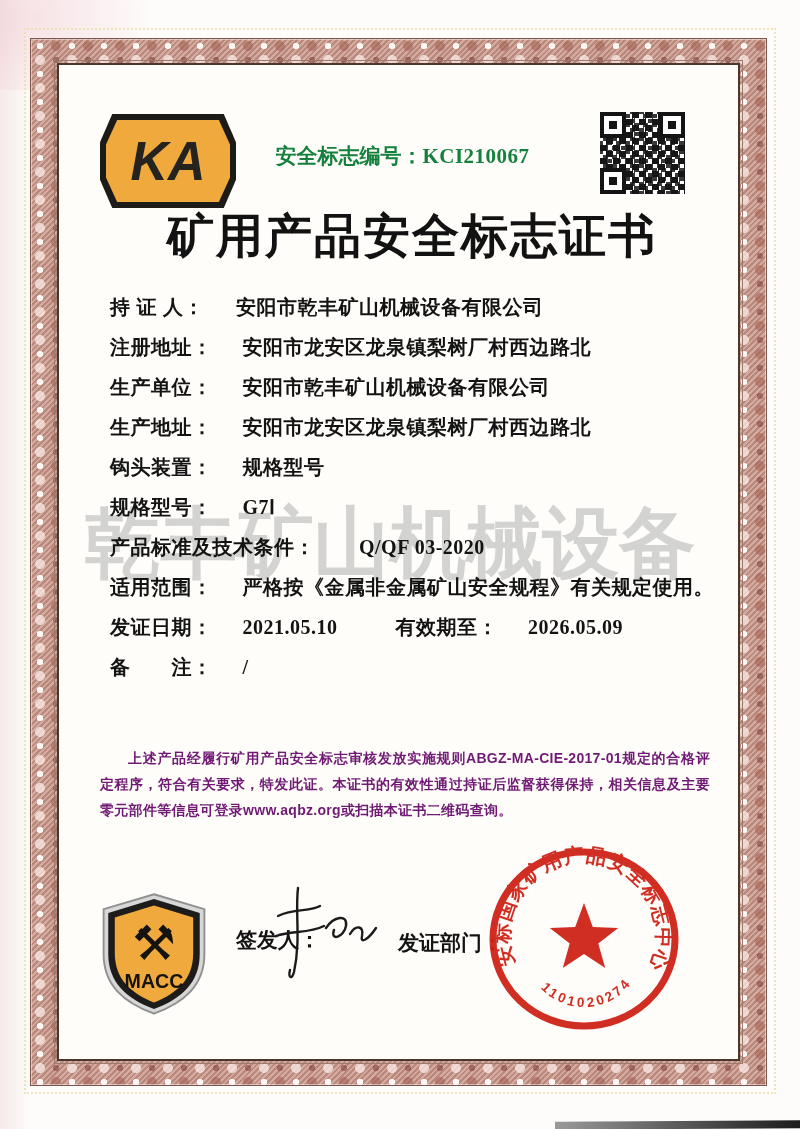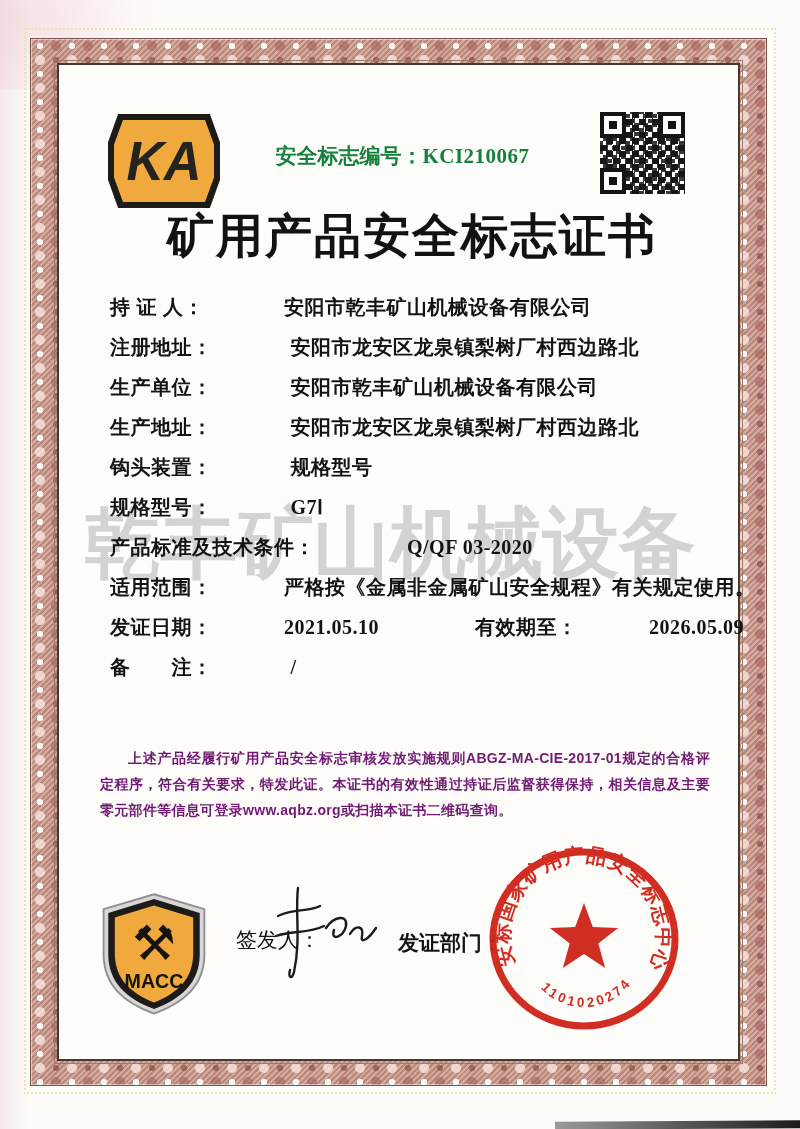--- a/index.html
+++ b/index.html
@@ -26,21 +26,21 @@
       radial-gradient(circle 8px at 25px 7px, rgba(158,94,80,.55) 58%, transparent 66%),
       radial-gradient(circle 8px at 9px 21px, rgba(255,240,234,.7) 58%, transparent 66%),
       repeating-linear-gradient(135deg,#b9887c 0 2px,#d4ab9e 2px 4px);
     background-size:32px 28px,32px 28px,32px 28px,32px 28px,auto;
     border:1px solid #7e564c;
     box-shadow:inset 0 0 0 1px rgba(255,255,255,.45);}
   .frame-inner{position:absolute;left:26px;top:24px;right:26px;bottom:24px;
     background:#fffdf9;border:2px solid #4a372e;
     outline:1px solid #9b7b6e;outline-offset:2px;}
   
-  .ka-badge{position:absolute;left:108px;top:114px;width:112px;height:94px;
+  .ka-badge{position:absolute;left:100px;top:114px;width:136px;height:94px;
     background:#1d1b17;
     clip-path:polygon(0% 30%,9% 0%,91% 0%,100% 30%,100% 70%,91% 100%,9% 100%,0% 70%);
     z-index:3;}
   .ka-badge .ka-fill{position:absolute;left:6px;top:6px;right:6px;bottom:6px;
     background:#efa93c;
     clip-path:polygon(0% 30%,9% 0%,91% 0%,100% 30%,100% 70%,91% 100%,9% 100%,0% 70%);
     display:flex;align-items:center;justify-content:center;}
   .ka-badge .ka-text{font-family:"Liberation Sans",sans-serif;font-weight:900;
     font-style:italic;font-size:52px;color:#24231f;letter-spacing:0px;
     transform:scaleY(1.05);line-height:1;}
@@ -58,34 +58,34 @@
   .title{position:absolute;left:12px;top:205px;width:800px;text-align:center;
     font-family:"Liberation Serif",serif;font-weight:900;font-size:47px;color:#121212;
     letter-spacing:2px;z-index:3;}
   
   .watermark{position:absolute;left:84px;top:492px;z-index:1;white-space:nowrap;
     font-size:78px;font-weight:800;color:#c9c9c9;opacity:.8;letter-spacing:0px;
     transform:scaleX(.98);transform-origin:left;}
   
   .fields{position:absolute;left:110px;top:294px;width:610px;z-index:2;}
   .row{display:flex;align-items:flex-start;line-height:26px;margin-bottom:14px;
-    font-size:20px;color:#131313;white-space:nowrap;gap:48px;}
+    font-size:20px;color:#131313;white-space:nowrap;}
   .row .lab{font-weight:800;min-width:96px;letter-spacing:.5px;}
   .row .lab.wide{min-width:0;margin-right:14px;}
   .row .val{font-family:"Liberation Serif",serif;font-weight:700;margin-left:30px;
     letter-spacing:.5px;}
   .row .val.latin{font-family:"Liberation Serif",serif;}
   .row .spacer{width:58px;}
   
   .para{position:absolute;left:100px;top:746px;width:610px;z-index:2;
     font-size:14px;font-weight:700;line-height:1.85;color:#701a75;
     text-indent:2em;letter-spacing:.3px;text-align:justify;}
   
   .macc{position:absolute;left:98px;top:892px;z-index:3;}
-  .signer{position:absolute;left:236px;top:926px;font-size:21px;font-weight:400;
+  .signer{position:absolute;left:236px;top:926px;font-size:21px;font-weight:700;
     color:#131313;z-index:3;}
   .sig{position:absolute;left:268px;top:882px;z-index:4;}
   .dept{position:absolute;left:398px;top:929px;font-size:21px;font-weight:800;
     color:#131313;z-index:3;}
   .seal{position:absolute;left:476px;top:842px;z-index:5;opacity:.95;}
 </style>
 </head>
 <body>
 
 <div class="tint-left"></div>

